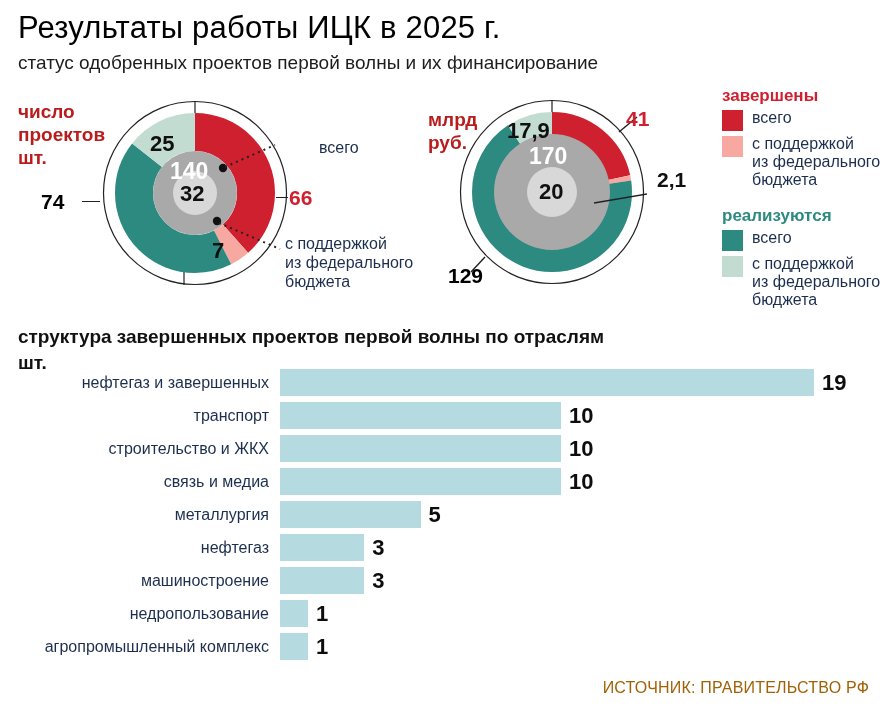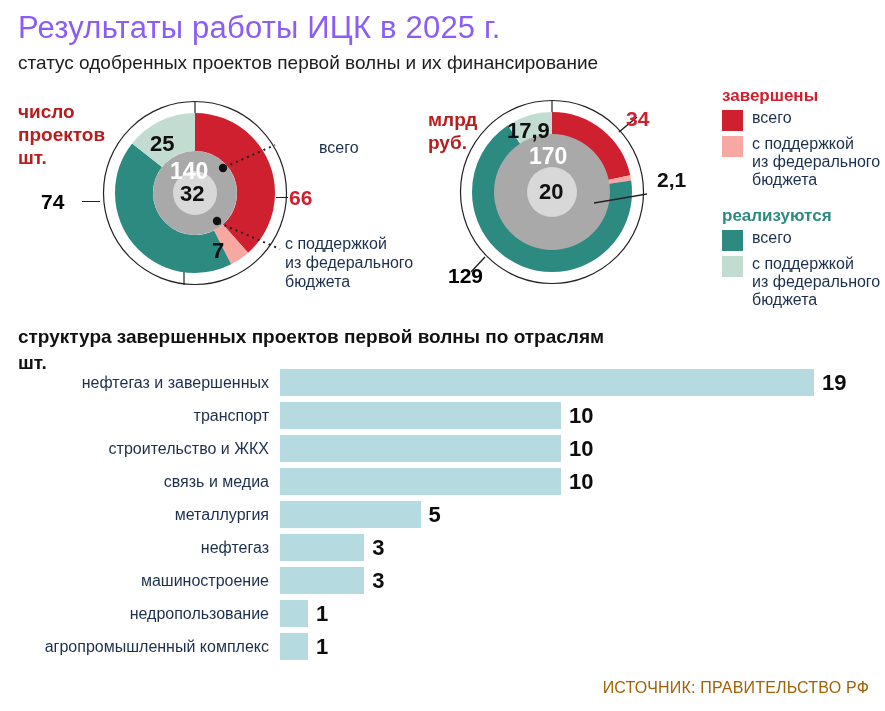--- a/index.html
+++ b/index.html
@@ -16,21 +16,21 @@
     color: #1b1b1b;
   }
   .abs { position: absolute; }
 
   
   #page-title {
     left: 18px; top: 10px;
     font-size: 31px;
     font-weight: 400;
     letter-spacing: 0.2px;
-    color: #8b5cf6;
+    color: #000000;
     white-space: nowrap;
   }
   #page-subtitle {
     left: 18px; top: 52px;
     font-size: 19px;
     font-weight: 400;
     color: #1d1d1d;
     white-space: nowrap;
   }
 
@@ -235,21 +235,21 @@
     <line x1="162" y1="35" x2="180" y2="20" stroke="#222" stroke-width="1.4"></line>
 
     <line x1="28" y1="160" x2="14" y2="175" stroke="#222" stroke-width="1.4"></line>
   </svg>
 </div>
 
 <div class="abs" style="left:507px; top:118px; font-size:22px; font-weight:700; color:#101010;">17,9</div>
 <div class="abs" style="left:529px; top:143px; font-size:23px; font-weight:700; color:#ffffff;">170</div>
 <div class="abs" style="left:539px; top:179px; font-size:22px; font-weight:700; color:#101010;">20</div>
 
-<div class="abs value-lbl v-red" style="left:626px; top:107px;">34</div>
+<div class="abs value-lbl v-red" style="left:626px; top:107px;">41</div>
 <div class="abs value-lbl v-dark" style="left:657px; top:168px;">2,1</div>
 <div class="abs value-lbl v-teal" style="left:448px; top:264px;">129</div>
 
 <div class="abs" id="legend">
 
   <div class="legend-head red">завершены</div>
 
   <div class="legend-row">
     <span class="legend-swatch" style="background:#cf2030;"></span>
     <span class="legend-text">всего</span>

